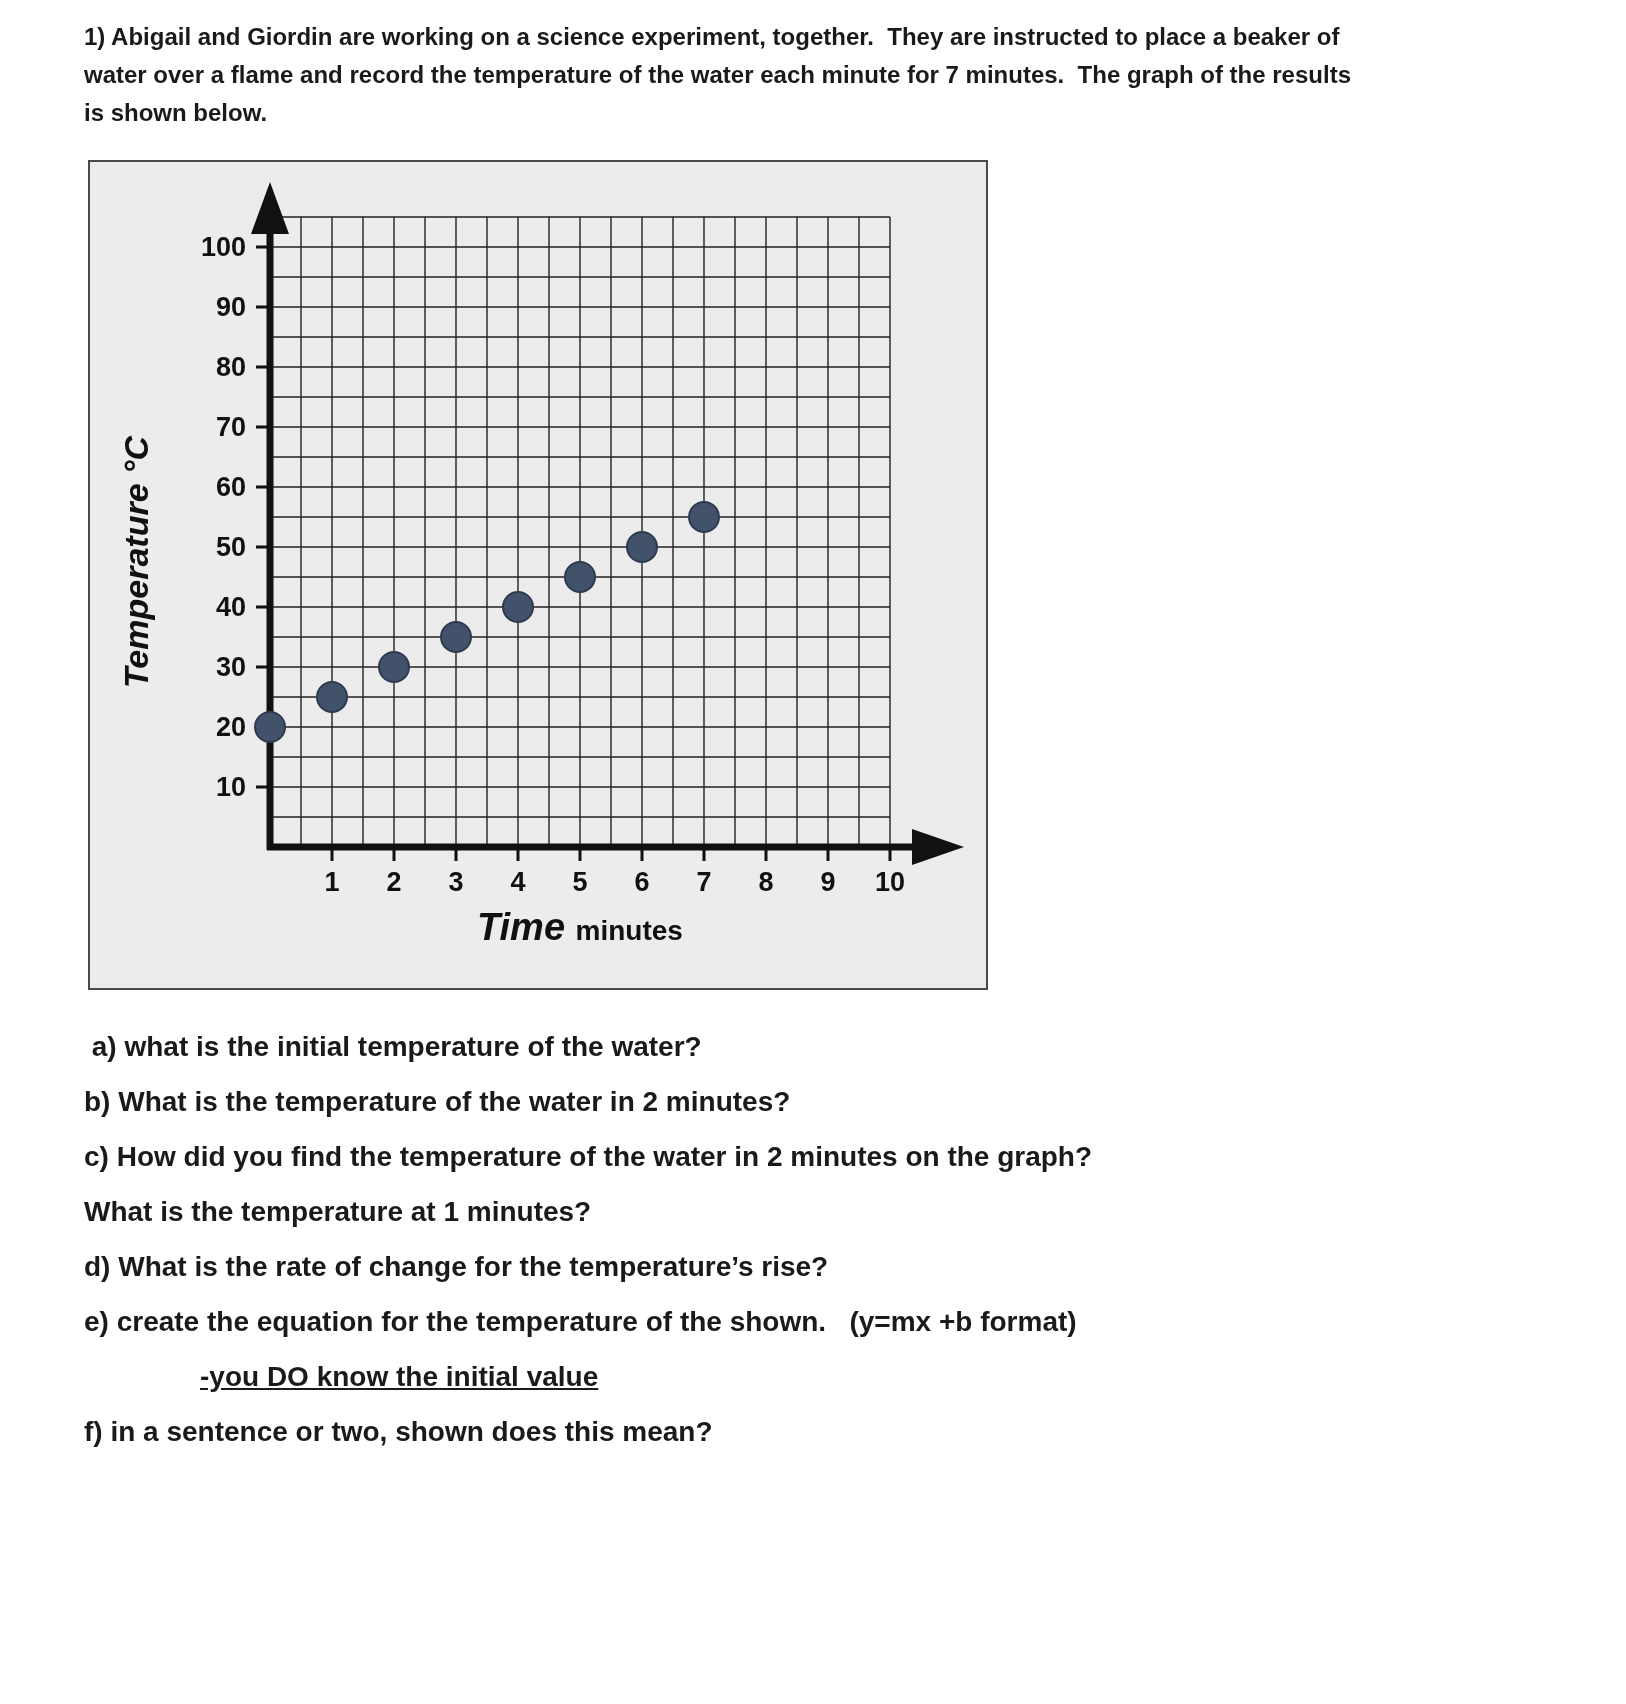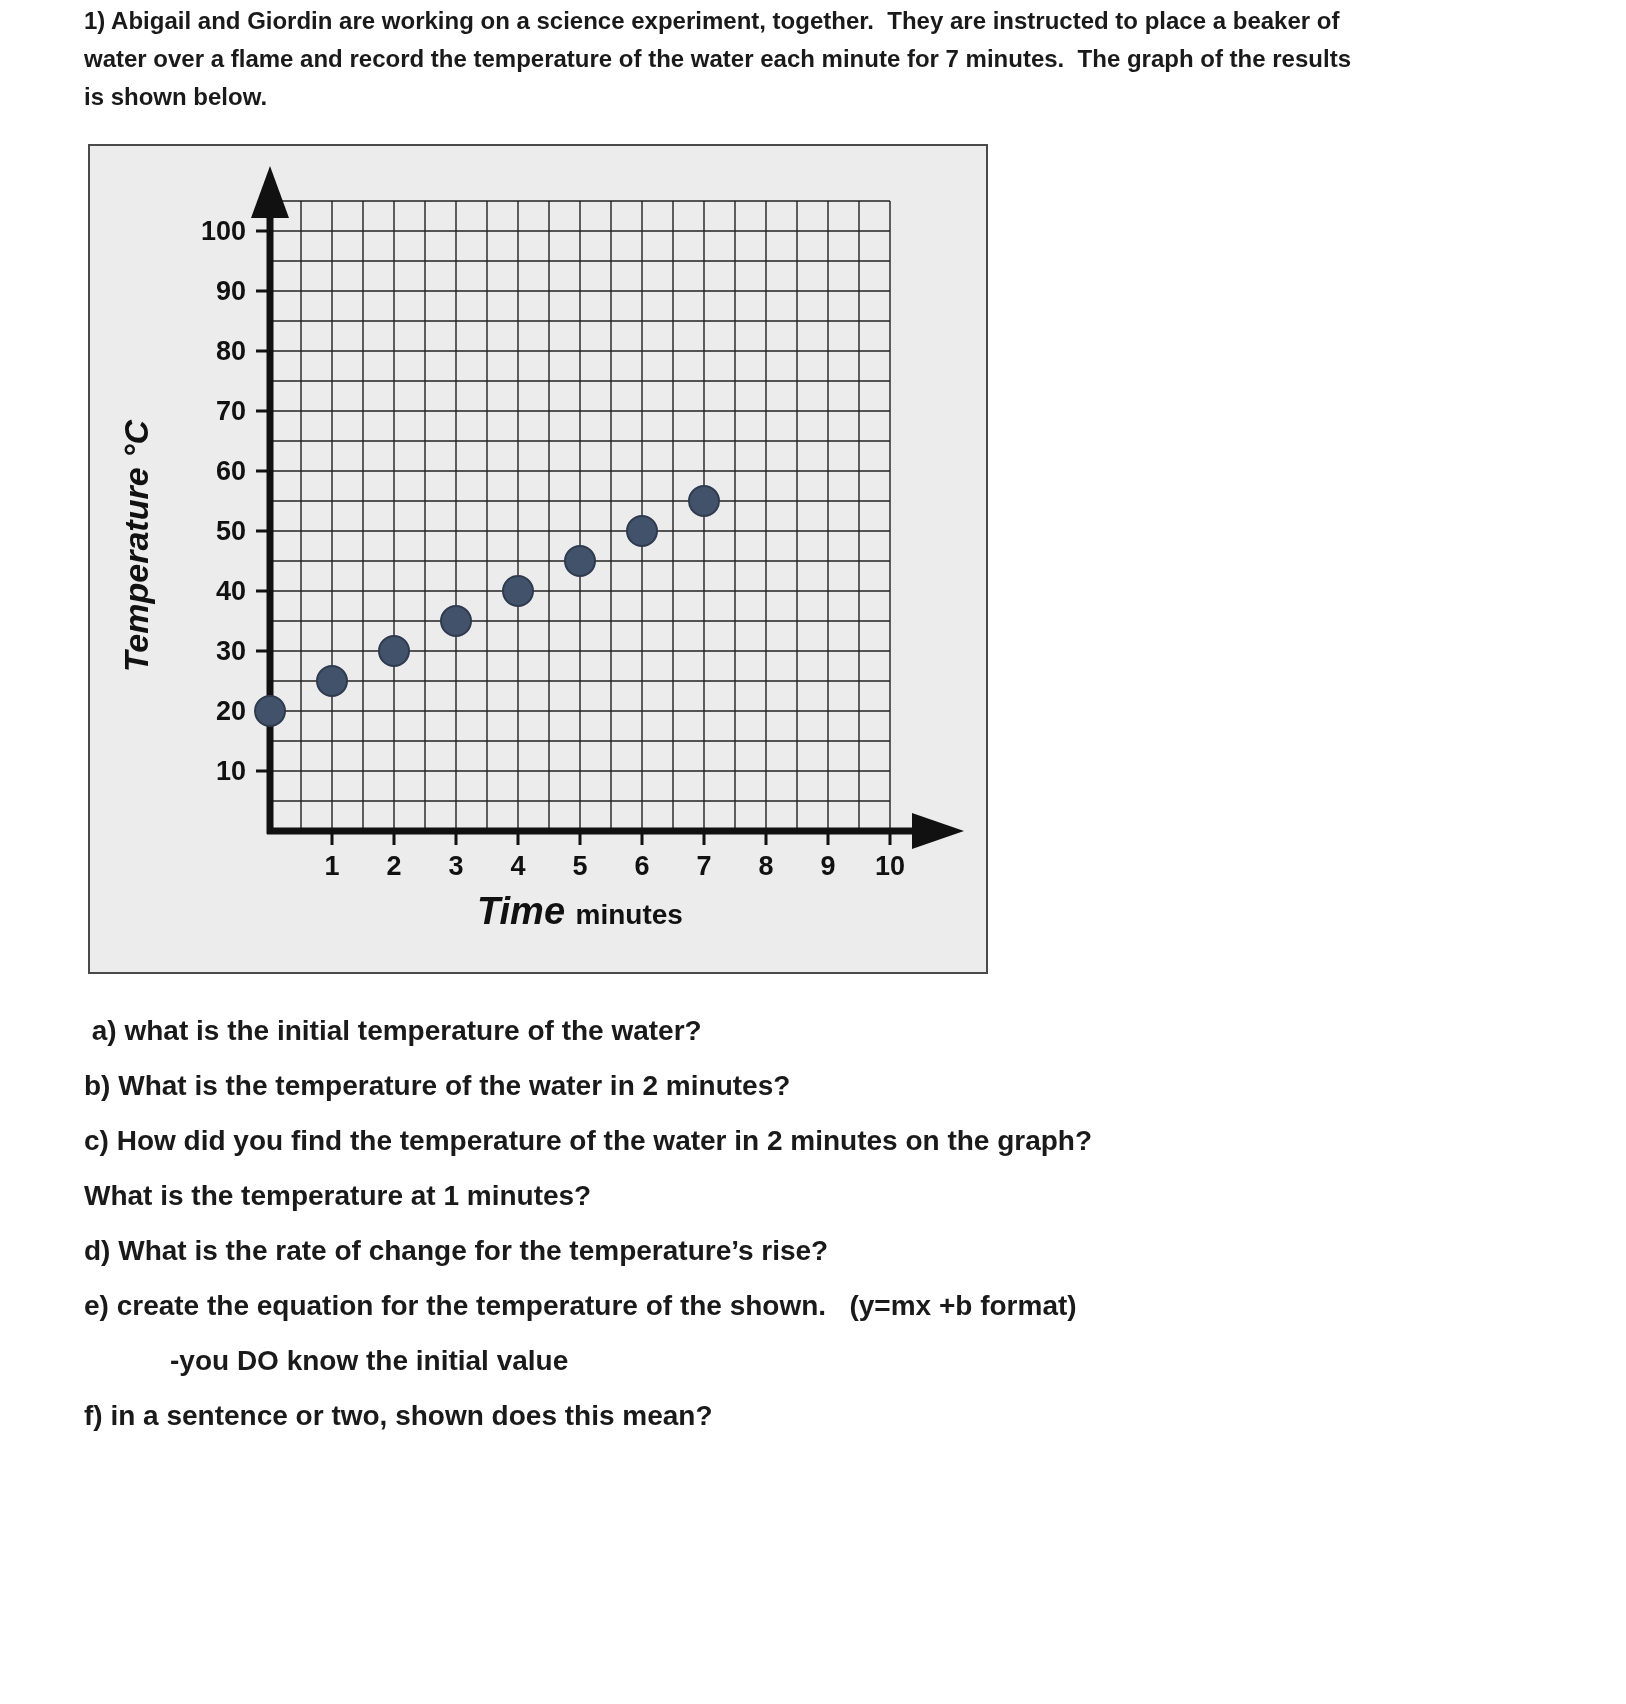--- a/index.html
+++ b/index.html
@@ -11,21 +11,21 @@
   }
   .page {
     position: relative;
     width: 1626px;
     min-height: 1704px;
     background: #ffffff;
     box-sizing: border-box;
     padding-top: 2px;
   }
   .intro {
-    margin: 0 200px 0 84px;
+    margin: 16px 200px 0 84px;
     max-width: 1275px;
     font-size: 24px;
     font-weight: 700;
     line-height: 38px;
     white-space: pre-wrap;
   }
   .chart-panel {
     margin: 28px 0 0 88px;
     width: 900px;
     height: 830px;
@@ -48,21 +48,22 @@
     max-width: 1300px;
   }
   .questions p {
     margin: 0 0 25px 0;
     font-size: 28px;
     font-weight: 700;
     line-height: 30px;
     white-space: pre-wrap;
   }
   .questions p.indent {
-    margin-left: 86px;
+    margin-left: 116px;
+    text-decoration: underline;
   }
 </style>
 </head>
 <body>
 
 <div class="page">
 
   <p class="intro">1) Abigail and Giordin are working on a science experiment, together.  They are instructed to place a beaker of water over a flame and record the temperature of the water each minute for 7 minutes.  The graph of the results is shown below.</p>
 
   <div class="chart-panel">

